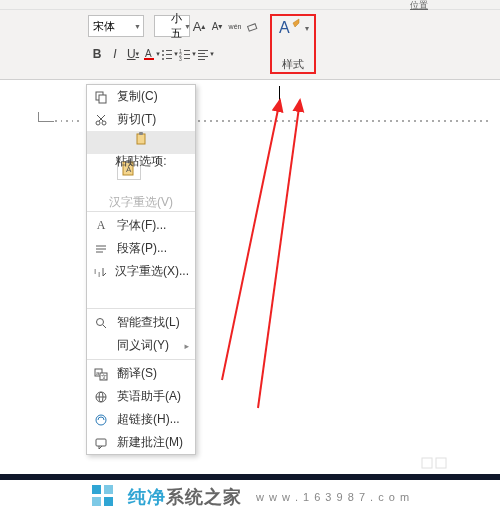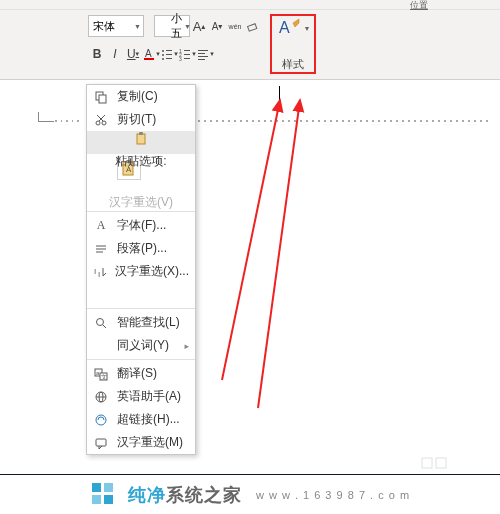--- a/index.html
+++ b/index.html
@@ -47,21 +47,21 @@
   .paste-opts { display:flex; padding: 2px 6px 6px 30px; gap: 6px; }
   .paste-opt { width: 24px; height: 24px; border: 1px solid #d0d0d0; background: #fff; display:flex; align-items:center; justify-content:center; }
   .paste-opt svg { display:block; }
 
   
   .arrow-svg { position: absolute; top: 0; left: 0; pointer-events:none; }
 
   
   .footer-strip { position: absolute; bottom: 0; left: 0; right: 0; height: 52px; background: #fff; }
   .footer-icons { position:absolute; right:40px; bottom:44px; color:#e8e8e8; font-size:18px; display:flex; gap:4px; }
-  .footer { position: absolute; bottom: 0; left: 0; right: 0; height: 40px; display:flex; align-items:center; justify-content:center; gap: 10px; border-top: 1px solid #0f172a; }
+  .footer { position: absolute; bottom: 0; left: 0; right: 0; height: 40px; display:flex; align-items:center; justify-content:center; gap: 10px; border-top: 6px solid #0f172a; }
   .footer .logo { width: 28px; height: 28px; }
   .footer .brand { font-size: 18px; font-weight: bold; letter-spacing: 1px; }
   .brand .b1 { color: #2fa5d4; }
   .brand .b2 { color: #666; }
   .footer .url { font-size: 11px; color: #888; letter-spacing: 1px; margin-left: 4px; }
 </style>
 </head>
 <body>
 
 <div class="app-bg"></div>
@@ -343,21 +343,21 @@
       </span>
       <span class="mi-label">超链接(H)...</span>
     </div>
     <div class="menu-item">
       <span class="mi-icon">
         <svg width="14" height="14">
           <rect x="2" y="3" width="10" height="7" rx="1" fill="none" stroke="#5a5a5a"></rect>
           <path d="M5 10 L5 13 L8 10" fill="none" stroke="#5a5a5a"></path>
         </svg>
       </span>
-      <span class="mi-label">汉字重选(M)</span>
+      <span class="mi-label">新建批注(M)</span>
     </div>
   </div>
 
 <svg class="arrow-svg" width="500" height="514">
   <defs>
     <marker id="ah" markerWidth="8" markerHeight="8" refX="6" refY="3" orient="auto">
       <path d="M0,0 L7,3 L0,6 Z" fill="#e22"></path>
     </marker>
   </defs>
   <line x1="222" y1="380" x2="280" y2="100" stroke="#e22" stroke-width="2" marker-end="url(#ah)"></line>

